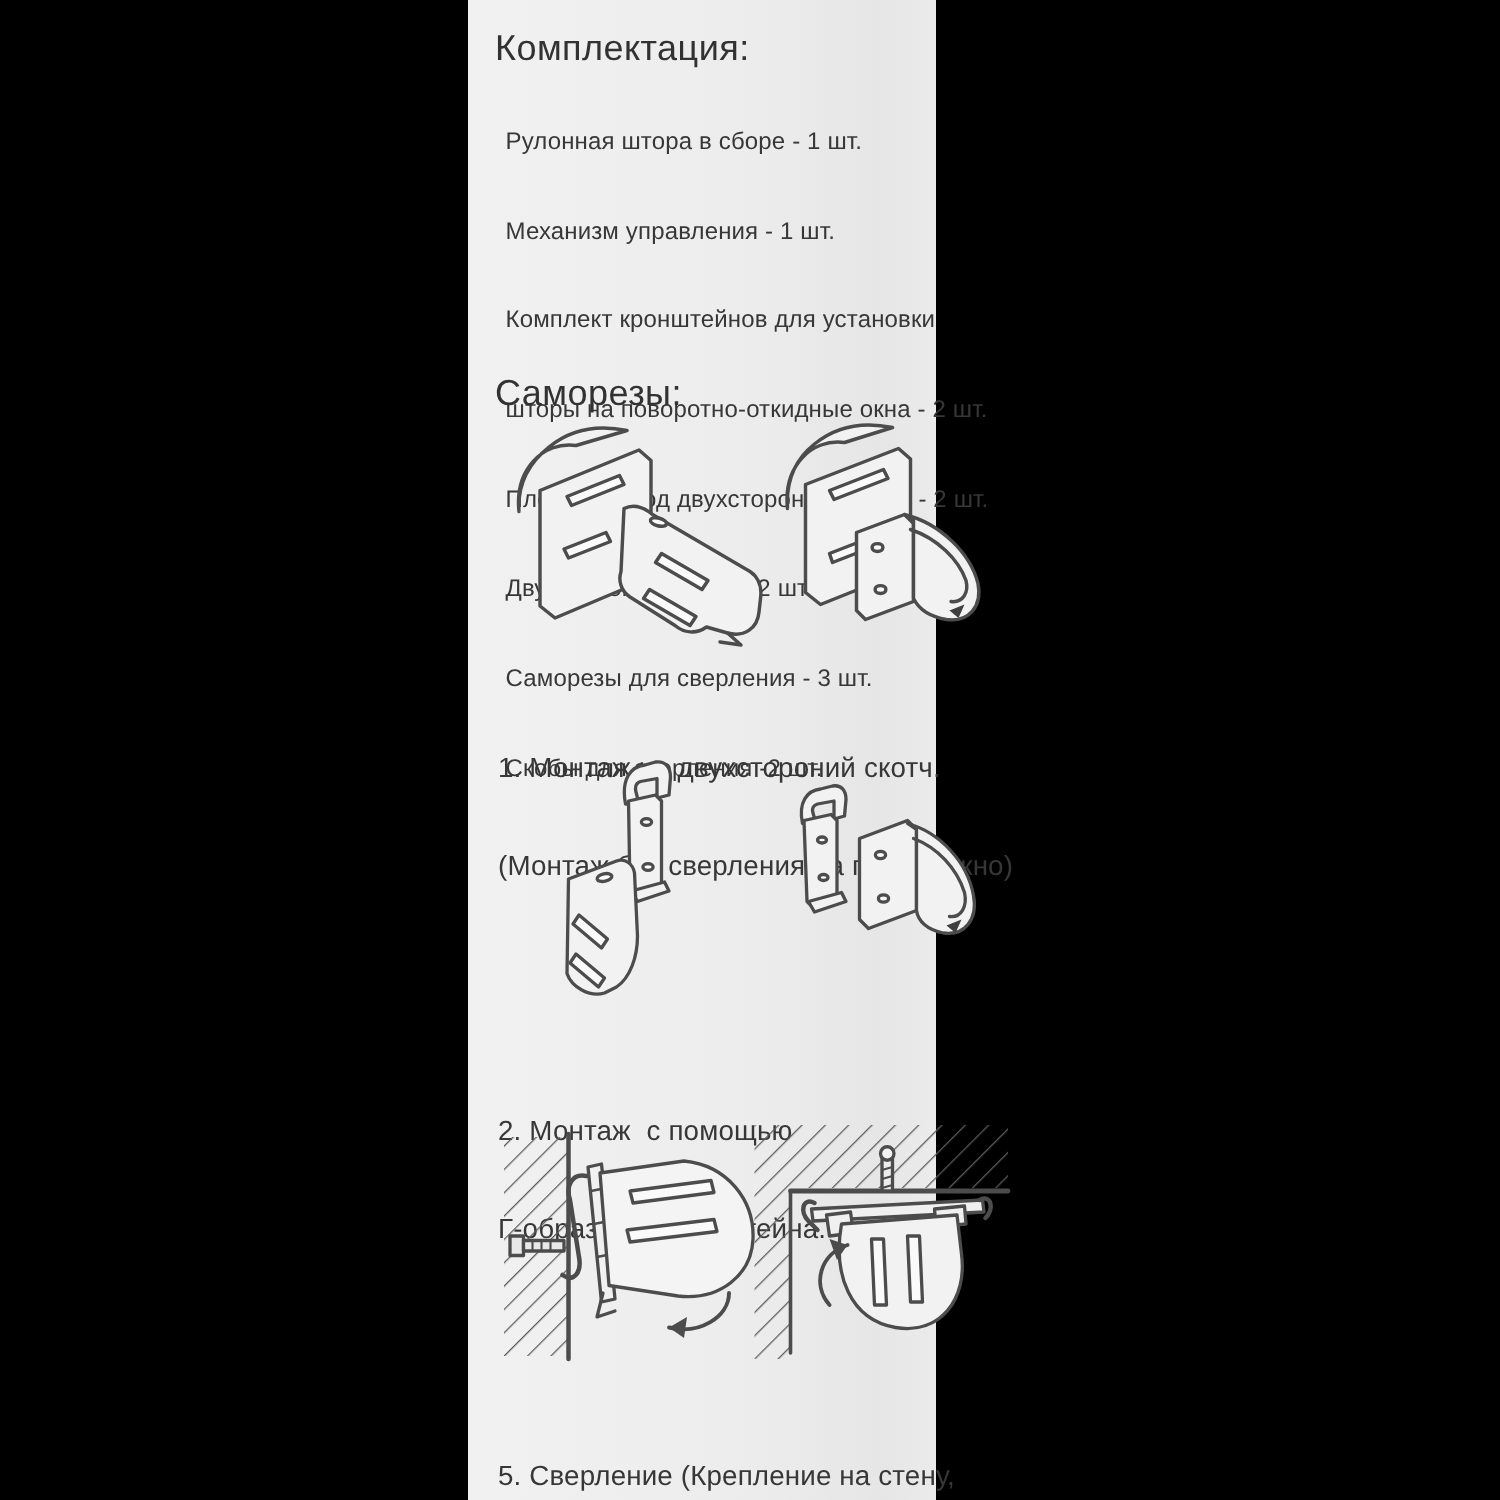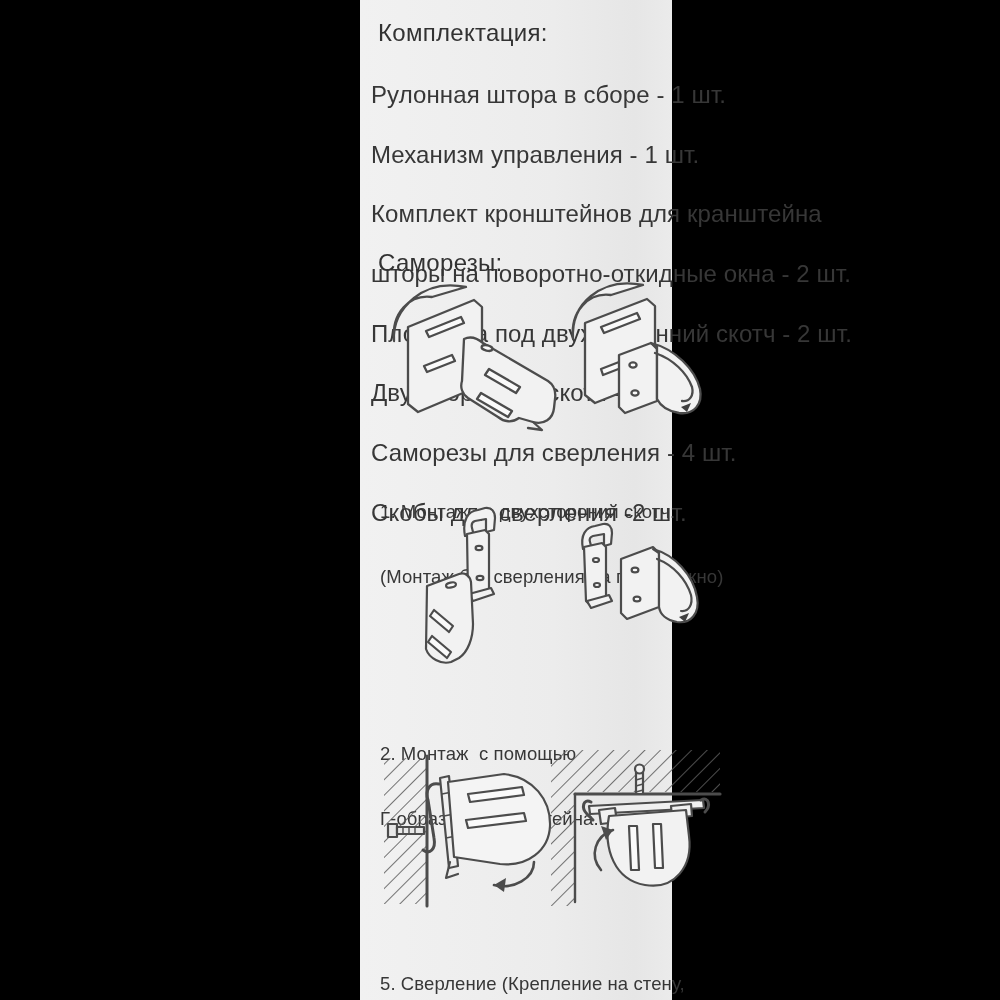--- a/index.html
+++ b/index.html
@@ -1,44 +1,44 @@
 <!DOCTYPE html>
 <html><head>
 <meta charset="utf-8">
 <style>
   html,body{margin:0;padding:0;background:#000;}
   .stage{position:relative;width:1000px;height:1000px;background:#000;overflow:hidden;
          font-family:"Liberation Sans","DejaVu Sans",sans-serif;}
   .paper{position:absolute;left:312px;top:0;width:312px;height:1000px;
          background:linear-gradient(90deg,#f1f1f1 0%,#eeeeee 40%,#ececec 62%,#e6e6e6 88%,#ebebeb 100%);
-         color:#3a3a3a;margin-left:48px;}
+         color:#3a3a3a;}
   .h-title{position:absolute;left:18px;font-size:24px;font-weight:400;color:#323232;
            letter-spacing:0.3px;white-space:pre;}
-  .list{position:absolute;left:11px;top:45px;margin:0;padding:0;list-style:none;
-        font-size:24px;line-height:19.9px;letter-spacing:0.1px;color:#373737;white-space:pre;}
+  .list{position:absolute;left:25px;top:45px;margin:0;padding:0;list-style:none;
+        font-size:16px;line-height:19.9px;letter-spacing:0.1px;color:#373737;white-space:pre;}
   .caption{position:absolute;left:20px;font-size:18.5px;line-height:21.5px;color:#373737;
            letter-spacing:0.1px;white-space:pre;}
   .fig{position:absolute;}
   svg{display:block;overflow:visible;}
 </style>
 </head>
 <body>
 
 <div class="stage">
   <div class="paper">
 
     <div class="h-title" style="top:19px">Комплектация:</div>
     <ul class="list">
       <li>Рулонная штора в сборе - 1 шт.</li>
       <li>Механизм управления - 1 шт.</li>
-      <li>Комплект кронштейнов для кранштейна</li>
+      <li>Комплект кронштейнов для установки</li>
       <li>шторы на поворотно-откидные окна - 2 шт.</li>
       <li>Площадка под двухсторонний скотч - 2 шт.</li>
       <li>Двухсторонний скотч -2 шт.</li>
-      <li>Саморезы для сверления - 4 шт.</li>
+      <li>Саморезы для сверления - 3 шт.</li>
       <li>Скобы для сверления -2 шт.</li>
     </ul>
 
     <div class="h-title" style="top:249px">Саморезы:</div>
 
     <div class="fig" style="left:24px;top:281px">
       <svg width="183" height="152" viewBox="0 0 183 152">
         <g stroke="#4c4c4c" stroke-width="2.3" fill="#f2f2f2" stroke-linejoin="round" stroke-linecap="round">
           <path d="M10,60 C7,32 26,13 48,16 L82,6 C58,1 41,8 30,17 C15,29 9,44 10,60 Z"></path>
           <path d="M24,46 L90,19 L98,26 L98,104 L34,131 L24,123 Z"></path>

